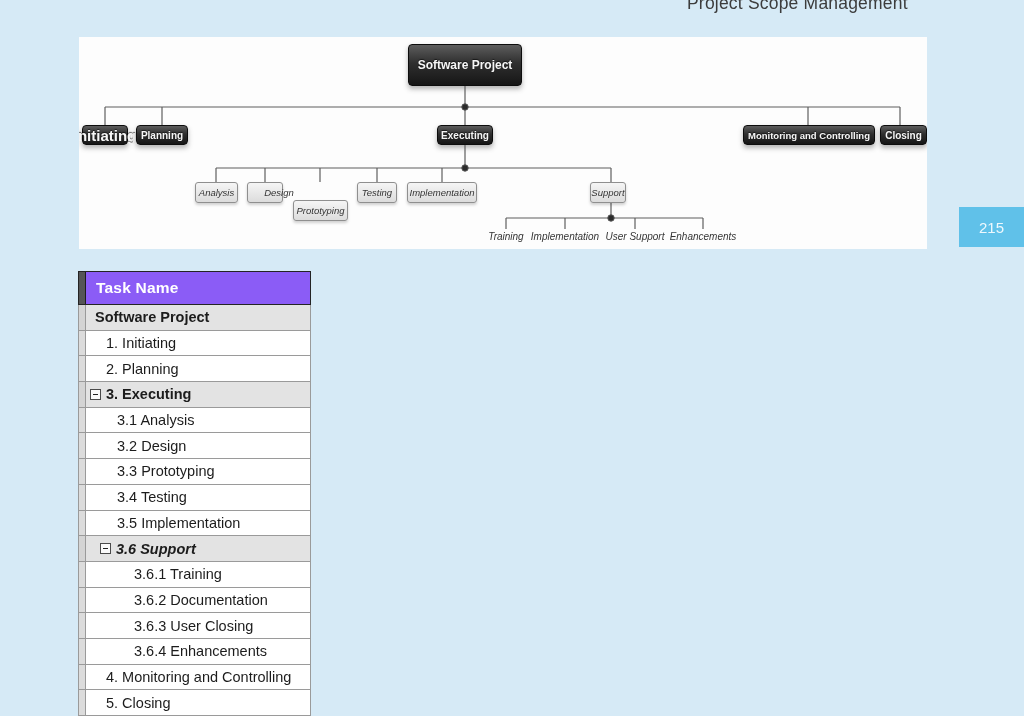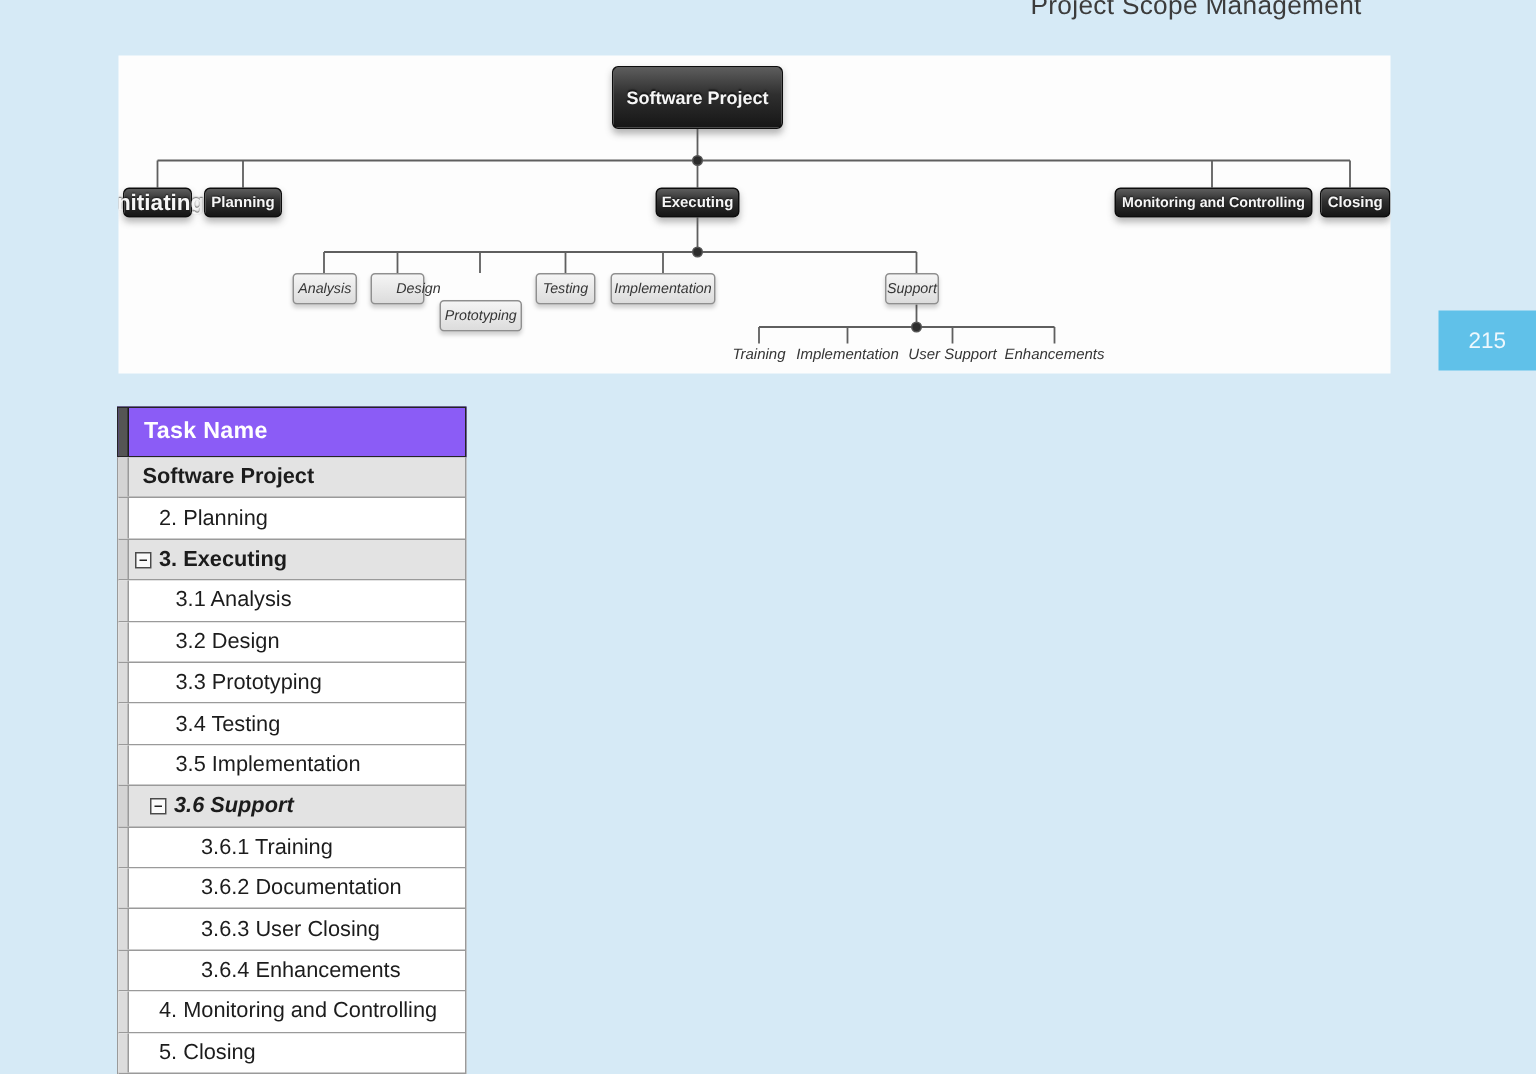--- a/index.html
+++ b/index.html
@@ -187,20 +187,26 @@
   <div class="tbl-body">
       <div class="trow level-0 shaded">
         <div class="gut"></div>
         <div class="cell">
           <span>Software Project</span>
         </div>
       </div>
       <div class="trow level-1">
         <div class="gut"></div>
         <div class="cell">
+          <span>1. Initiating</span>
+        </div>
+      </div>
+      <div class="trow level-1">
+        <div class="gut"></div>
+        <div class="cell">
           <span>2. Planning</span>
         </div>
       </div>
       <div class="trow level-1 shaded has-icon">
         <div class="gut"></div>
         <div class="cell">
           <span class="collapse"></span>
           <span>3. Executing</span>
         </div>
       </div>

